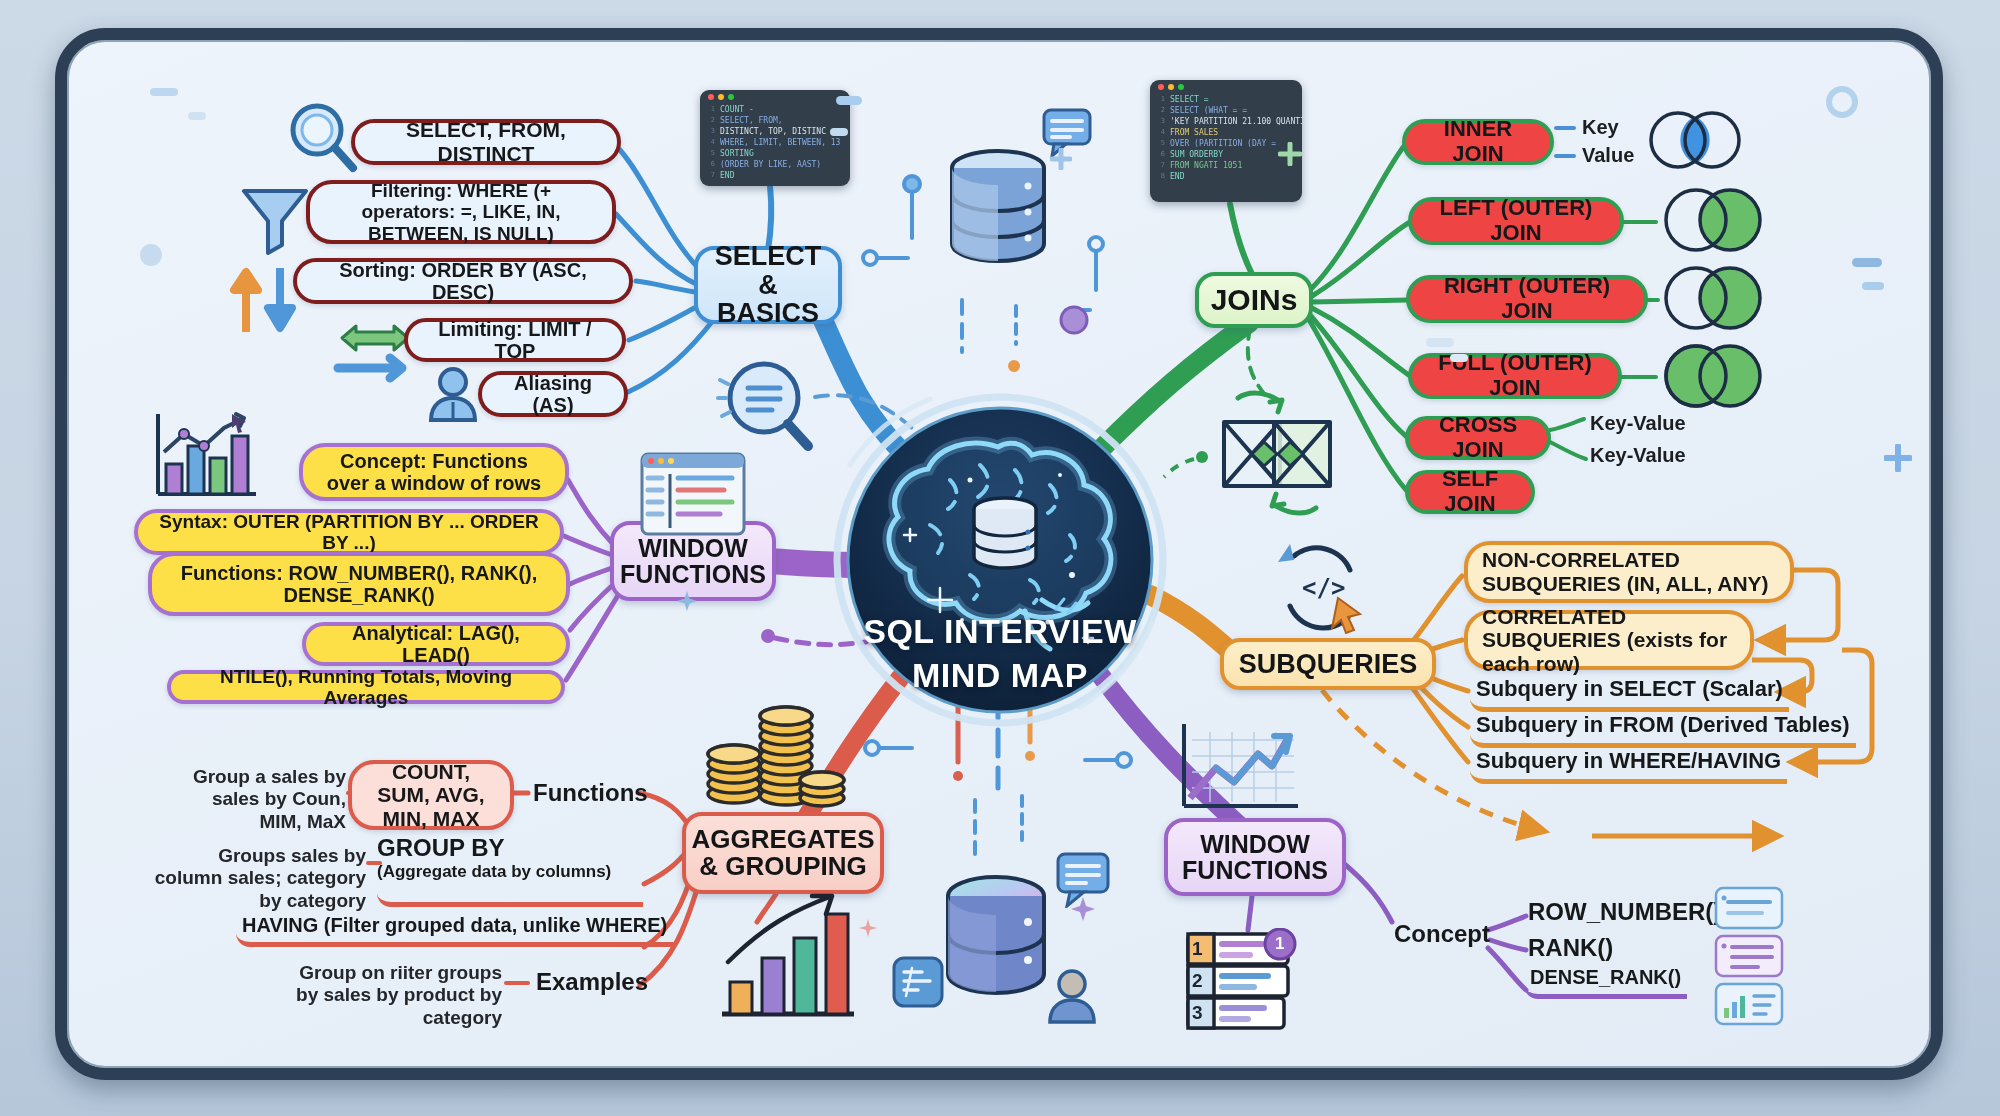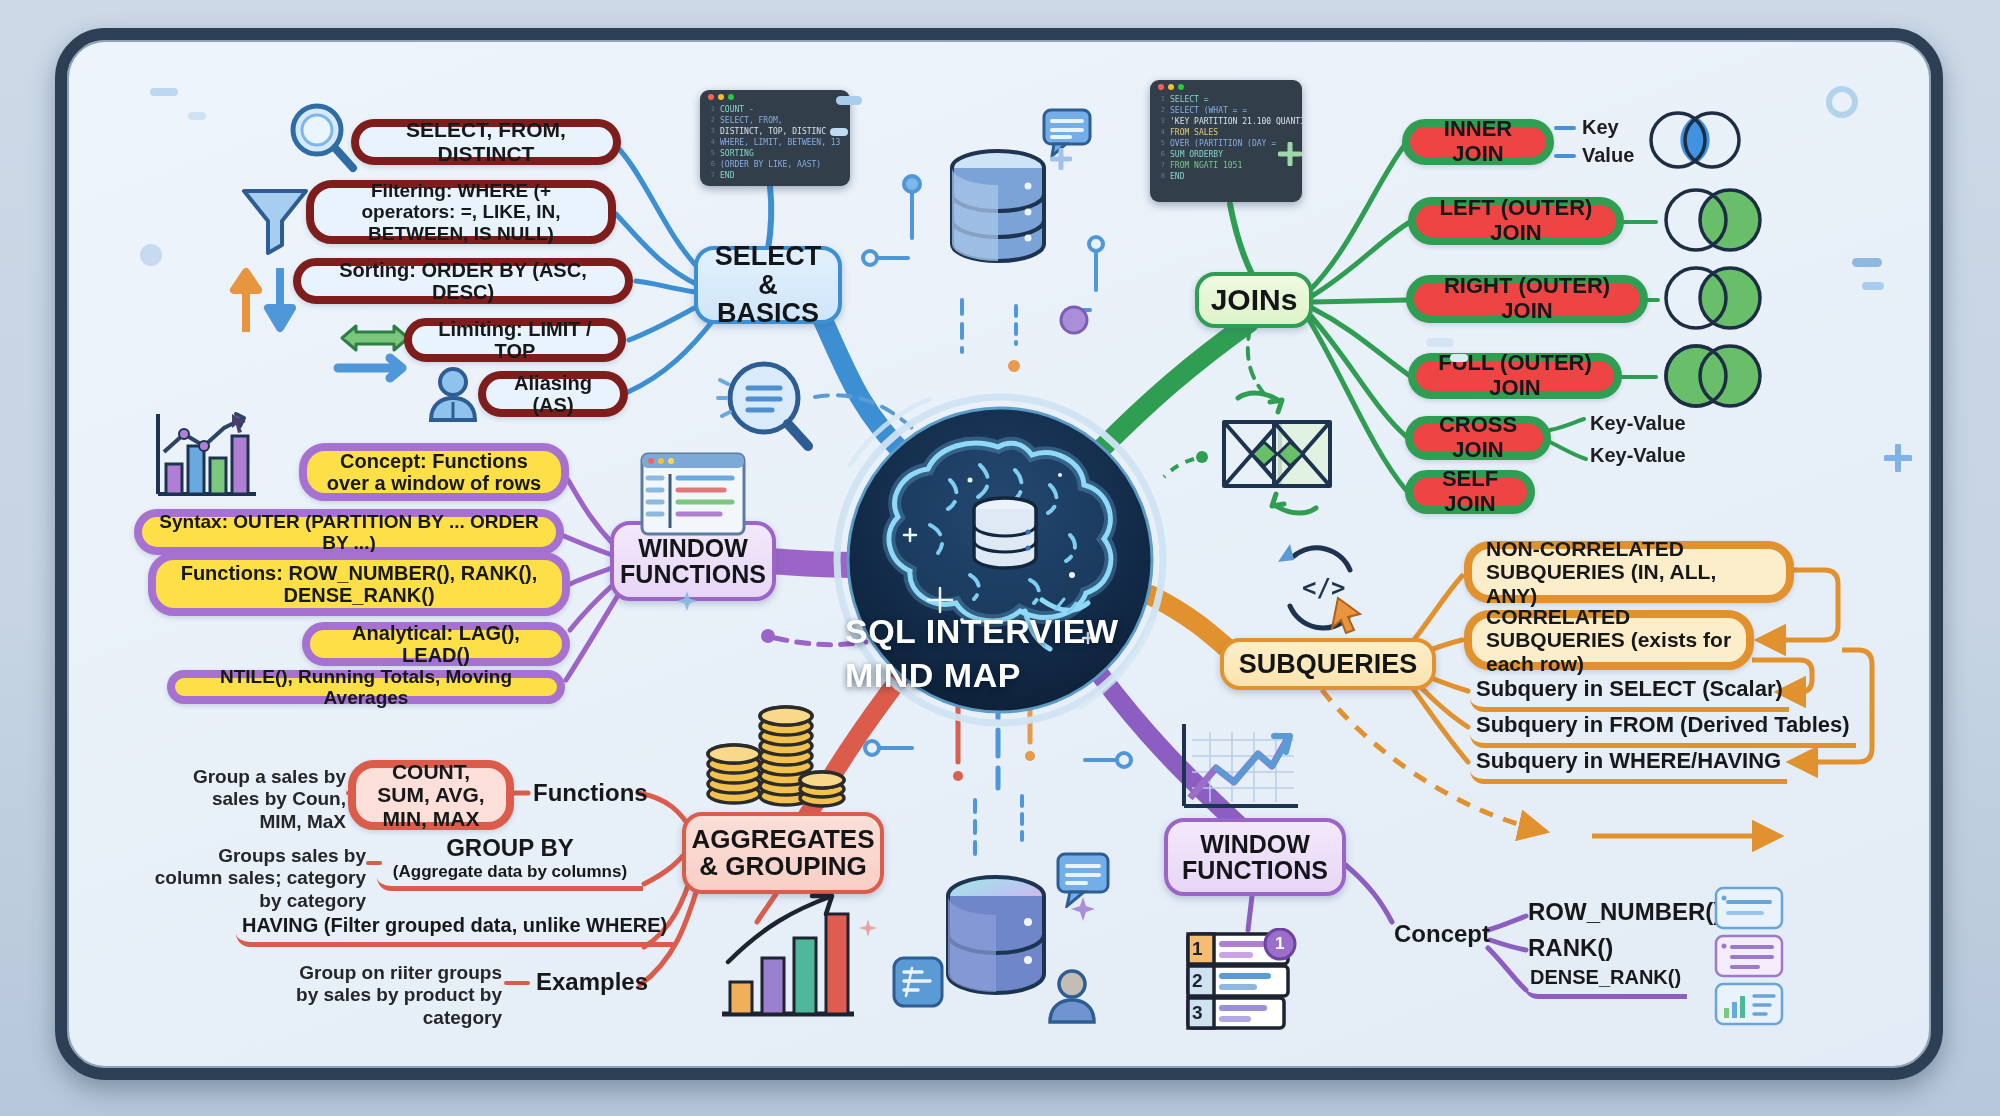--- a/index.html
+++ b/index.html
@@ -6,41 +6,41 @@
   body{width:2000px;height:1116px;position:relative;overflow:hidden;
        background:linear-gradient(180deg,#ccd9e7 0%,#c6d4e3 55%,#b6c7da 100%);
        font-family:"Liberation Sans", sans-serif;}
   .panel{position:absolute;left:55px;top:28px;width:1888px;height:1052px;box-sizing:border-box;
          background:linear-gradient(160deg,#eef4fb 0%,#e7eff8 60%,#e3ecf6 100%);
          border:12px solid #2c3f54;border-radius:50px;
          box-shadow:0 10px 24px rgba(35,55,80,.38), inset 0 0 0 2px #8da3b8;}
   .wires{position:absolute;left:0;top:0;pointer-events:none}
   .bub{position:absolute;display:flex;align-items:center;justify-content:center;text-align:center;
        font-weight:700;color:#17181a;box-sizing:border-box;padding:4px 14px;line-height:1.12;
-       border-radius:26px;background:#e9f3fd;border:8px solid #7f1d1d;font-size:20px;
+       border-radius:26px;background:#e9f3fd;border:4px solid #7f1d1d;font-size:20px;
        box-shadow:0 2px 5px rgba(60,90,130,.20)}
   .bg2{background:#ef4444;border-color:#2f9e52}
   .bp{background:#fde047;border-color:#a771d2}
   .bo{background:#fdeecb;border-color:#e2912f;justify-content:flex-start;text-align:left}
   .br{background:#fbdfd8;border-color:#dc5c4b}
   .node{position:absolute;display:flex;align-items:center;justify-content:center;text-align:center;
         font-weight:800;color:#141517;border-radius:20px;box-sizing:border-box;padding:6px 10px;
         line-height:1.05;box-shadow:0 3px 7px rgba(60,90,130,.28)}
   .n-blue{background:linear-gradient(180deg,#e2f0fc,#cfe6fa);border:4px solid #3d8fd4}
   .n-green{background:linear-gradient(180deg,#effae0,#ddf3c9);border:4px solid #2f9e52}
   .n-pur{background:linear-gradient(180deg,#f3e8fb,#e7d6f6);border:4px solid #9c64c8}
   .n-org{background:linear-gradient(180deg,#fdeec9,#fbe3ae);border:4px solid #e2912f}
   .n-red{background:linear-gradient(180deg,#fbdfd8,#f8cfc6);border:4px solid #dc5c4b}
   .uline{position:absolute;font-weight:700;color:#17181a;border-bottom:5px solid #e2912f;
          padding:0 6px 5px 6px;white-space:nowrap;border-bottom-left-radius:14px}
   .uline.red{border-color:#dc5c4b}
   .uline.pur{border-color:#8d5ec2}
   .note{position:absolute;font-weight:700;color:#24262a;text-align:right;line-height:1.18;font-size:19px}
   .lbl{position:absolute;font-weight:800;color:#17181a;font-size:24px;white-space:nowrap}
-  .ctext{position:absolute;width:310px;color:#fff;font-weight:800;
+  .ctext{position:absolute;width:310px;text-align:center;color:#fff;font-weight:800;
          font-size:34px;letter-spacing:.5px;text-shadow:0 2px 6px rgba(0,20,40,.6)}
   .ed{position:absolute;background:#333e4b;border-radius:9px;box-shadow:0 3px 8px rgba(40,60,85,.4);
       box-sizing:border-box;padding:14px 6px 6px 6px;counter-reset:ln;overflow:hidden}
   .edh{position:absolute;left:8px;top:4px;display:flex;gap:4px}
   .edh i{width:6px;height:6px;border-radius:50%;display:block}
   .eline{display:flex;gap:5px;font-family:"DejaVu Sans Mono",monospace;font-size:8px;
          line-height:11px;counter-increment:ln;white-space:nowrap}
   .eline::before{content:counter(ln);color:#61798f;width:9px;flex:none;text-align:right;font-size:7px}
   .c-teal{color:#84d7c7}.c-blue{color:#86aee3}.c-wht{color:#d7e3ee}.c-grn{color:#79c98b}.c-yel{color:#e0cd74}
   .deco{position:absolute;border-radius:6px}
@@ -500,21 +500,21 @@
   <ellipse cx="122" cy="84" rx="22" ry="8" fill="#f8d98a" stroke="#2b2b2b" stroke-width="3.5"></ellipse>
 </svg>
 
 <div class="node n-red" style="left:682px;top:812px;width:202px;height:82px;font-size:26px">AGGREGATES &amp; GROUPING</div>
 
 <div class="note" style="left:184px;top:766px;width:162px">Group a sales by sales by Coun, MIM, MaX</div>
 <div class="bub br" style="left:348px;top:760px;width:166px;height:70px;font-size:21px">COUNT, SUM, AVG, MIN, MAX</div>
 <div class="lbl" style="left:533px;top:779px">Functions</div>
 
 <div class="note" style="left:146px;top:845px;width:220px">Groups sales by column sales; category by category</div>
-<div style="position:absolute;left:377px;top:834px;width:266px;text-align:center;border-bottom:5px solid #dc5c4b;padding-bottom:4px;border-bottom-left-radius:14px">
+<div style="position:absolute;left:377px;top:834px;width:266px;text-align:left;border-bottom:5px solid #dc5c4b;padding-bottom:20px;border-bottom-left-radius:14px">
   <div style="font-weight:800;font-size:24px;color:#17181a">GROUP BY</div>
   <div style="font-weight:700;font-size:17px;color:#17181a">(Aggregate data by columns)</div>
 </div>
 <div class="uline red" style="left:236px;top:914px;font-size:20px">HAVING (Filter grouped data, unlike WHERE)</div>
 <div class="note" style="left:276px;top:962px;width:226px">Group on riiter groups by sales by product by category</div>
 <div class="lbl" style="left:536px;top:968px">Examples</div>
 
 <svg style="position:absolute;left:714px;top:886px" width="146" height="136">
   <line x1="8" y1="128" x2="140" y2="128" stroke="#1d2330" stroke-width="5"></line>
   <rect x="16" y="96" width="22" height="32" fill="#f0b05a" stroke="#1d2330" stroke-width="3"></rect>

